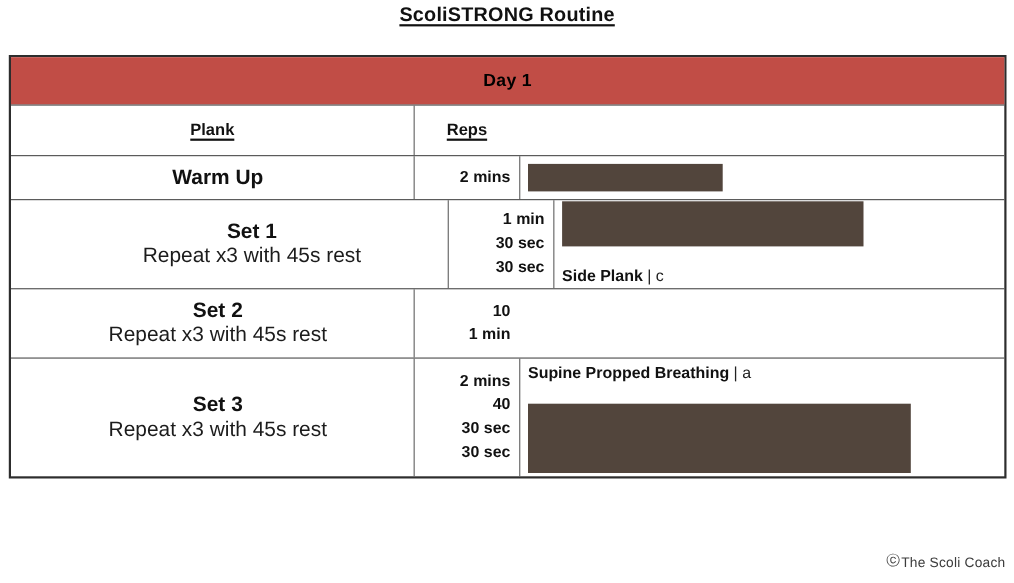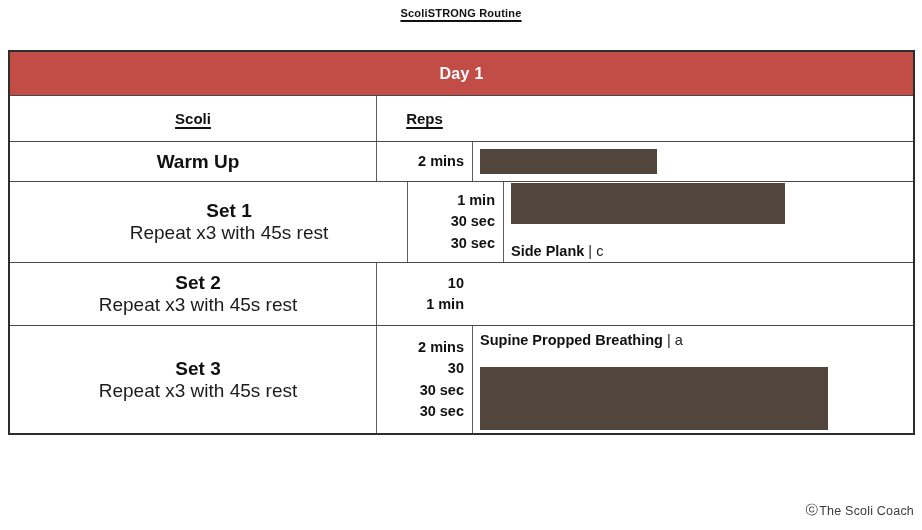--- a/index.html
+++ b/index.html
@@ -10,29 +10,29 @@
     --text:#111;
   }
   *{box-sizing:border-box;margin:0;padding:0;}
   html,body{background:#fff;}
   body{
     width:922px;height:530px;position:relative;overflow:hidden;
     font-family:"Liberation Sans",sans-serif;color:var(--text);
   }
   .page-title-wrap{position:absolute;top:3px;left:0;width:100%;text-align:center;}
   .page-title{
-    font-size:11px;font-weight:bold;letter-spacing:.2px;
+    font-size:18px;font-weight:bold;letter-spacing:.2px;
     text-decoration:underline;text-decoration-thickness:2px;text-underline-offset:3px;margin-top:28px;
   }
   .routine-table{
     position:absolute;left:8px;top:50px;width:907px;
     border:2px solid var(--border-dark);background:#fff;
   }
   .day-header{
-    height:43px;background:var(--red);color:#ffffff;
+    height:43px;background:var(--red);color:#000000;
     display:flex;align-items:center;justify-content:center;
     font-size:16px;font-weight:bold;letter-spacing:.3px;
   }
   .grid-row{
     display:grid;grid-template-columns:366px 96px 1fr;
     border-top:1.5px solid var(--border-inner);
   }
   .cell + .cell{border-left:1.5px solid #5f5f5f;}
   .header-row{height:46px;}
   .header-row .cell{
@@ -71,21 +71,21 @@
 
 <div class="page-title-wrap">
   <span class="page-title">ScoliSTRONG Routine</span>
 </div>
 
 <div class="routine-table">
   <div class="day-header">Day 1</div>
 
   <div class="grid-row header-row">
     <div class="cell">
-      <span>Scoli</span>
+      <span>Plank</span>
     </div>
     <div class="cell">
       <span>Reps</span>
     </div>
   </div>
 
   <div id="rows">
       <div class="grid-row body-row" style="height: 40px;">
         <div class="cell sets-cell">
           <div class="set-title">Warm Up</div>
@@ -111,21 +111,21 @@
           <div class="set-title">Set 2</div>
           <div class="set-subtitle">Repeat x3 with 45s rest</div>
         </div>
         <div class="cell reps-cell"><div class="reps-line">10</div><div class="reps-line">1 min</div></div>
       </div>
       <div class="grid-row body-row" style="height: 108px;">
         <div class="cell sets-cell">
           <div class="set-title">Set 3</div>
           <div class="set-subtitle">Repeat x3 with 45s rest</div>
         </div>
-        <div class="cell reps-cell"><div class="reps-line">2 mins</div><div class="reps-line">30</div><div class="reps-line">30 sec</div><div class="reps-line">30 sec</div></div>
+        <div class="cell reps-cell"><div class="reps-line">2 mins</div><div class="reps-line">40</div><div class="reps-line">30 sec</div><div class="reps-line">30 sec</div></div>
         <div class="cell exercise-cell">
           <div class="exercise-text"><span class="ex-name">Supine Propped Breathing</span><span class="ex-suffix"> | a</span></div>
           <div class="redaction-block" style="width: 348px; height: 63px;"></div>
         </div>
       </div>
     </div>
 </div>
 
 <div class="footer">
   <span>ⓒ</span>

